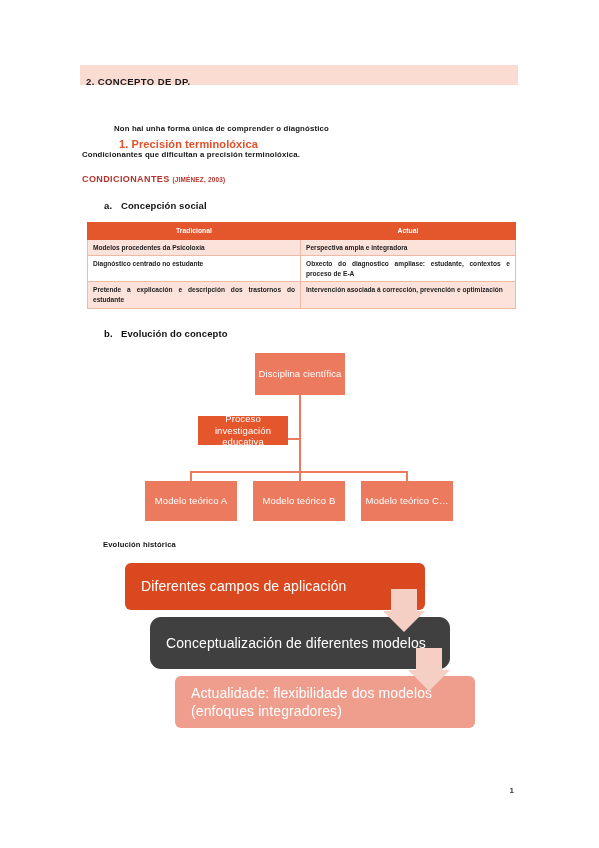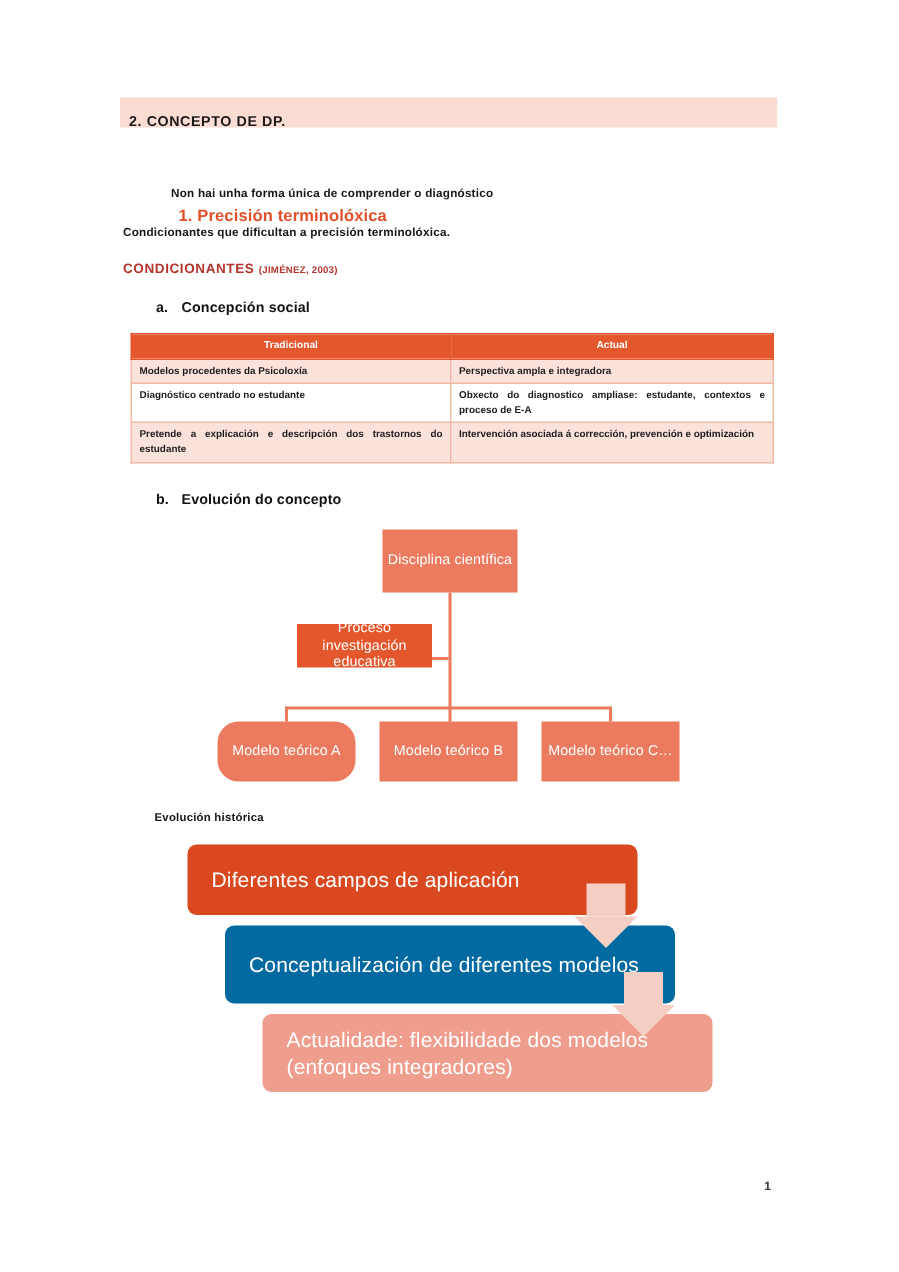--- a/index.html
+++ b/index.html
@@ -145,21 +145,21 @@
   .hbox-root {
     left: 125px; top: 5px;
     width: 90px; height: 42px;
   }
   .hbox-mid {
     left: 68px; top: 68px;
     width: 90px; height: 29px;
     background: #e4562c;
   }
   .hbox-leaf { top: 133px; width: 92px; height: 40px; }
-  .leaf-a { left: 15px; border-radius: 14px; }
+  .leaf-a { left: 15px; }
   .leaf-b { left: 123px; }
   .leaf-c { left: 231px; }
 
   .hline { position: absolute; background: #ec7a5e; }
   
   .hl-vert-main { left: 169px; top: 47px; width: 1.6px; height: 86px; }
   
   .hl-mid-stub { left: 158px; top: 90px; width: 11px; height: 1.6px; }
   
   .hl-span { left: 61px; top: 123px; width: 216px; height: 1.6px; }
@@ -199,21 +199,22 @@
     align-items: center;
   }
   .fbox-1 {
     left: 30px; top: 3px;
     width: 300px; height: 47px;
     background: #d9481f;
   }
   .fbox-2 {
     left: 55px; top: 57px;
     width: 300px; height: 52px;
-    background: #0369a1;
+    background: #404040;
+    border-radius: 11px;
   }
   .fbox-3 {
     left: 80px; top: 116px;
     width: 300px; height: 52px;
     background: #ef9d8d;
   }
   .farrow {
     position: absolute;
     width: 26px;
     background: #f6cfc4;

